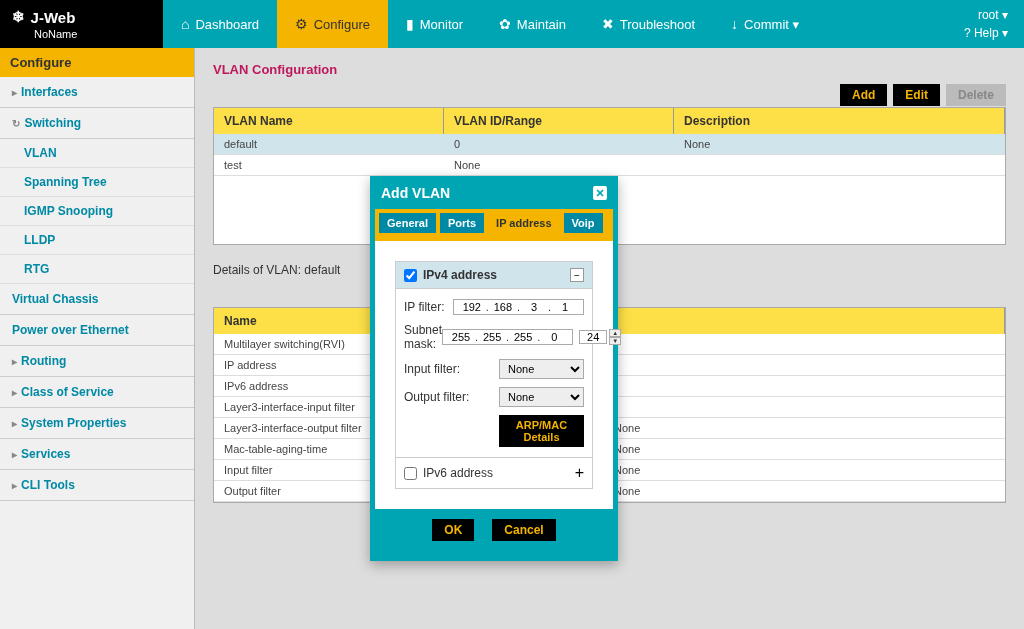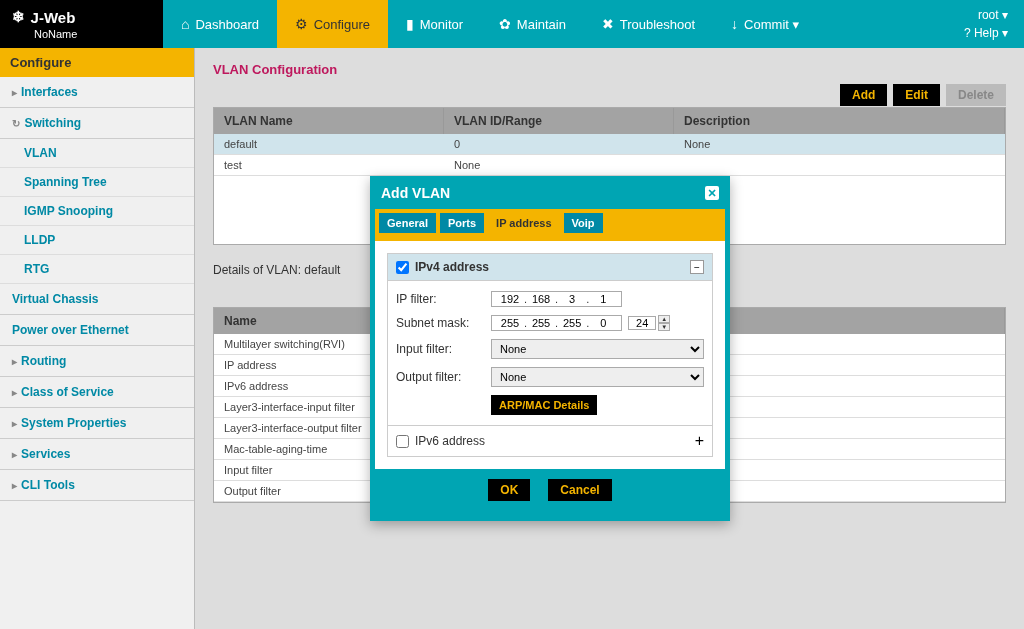--- a/index.html
+++ b/index.html
@@ -25,40 +25,40 @@
 .sidebar-subitem { padding: 7px 12px 7px 24px; color: #0089a5; font-size: 12px; border-bottom: 1px solid #ddd; cursor: pointer; }
 .sidebar-subitem.bold { font-weight: bold; }
 
 .main { flex: 1; padding: 14px 18px; background: #ddd; position: relative; }
 .page-title { font-size: 13px; font-weight: bold; color: #be185d; margin-bottom: 14px; }
 .actions { position: absolute; top: 36px; right: 18px; display: flex; gap: 6px; }
 .btn { background: #000; color: #f4b400; border: none; padding: 4px 12px; font-size: 12px; font-weight: bold; cursor: pointer; }
 .btn.disabled { background: #bbb; color: #888; cursor: default; }
 
 .table { background: #fff; border: 1px solid #aaa; margin-top: 30px; }
-.table-header { background: #a3a3a3; display: flex; }
+.table-header { background: #fde047; display: flex; }
 .table-header div { padding: 6px 10px; font-size: 12px; font-weight: bold; color: #333; border-right: 1px solid #999; }
 .table-row { display: flex; border-bottom: 1px solid #ddd; }
 .table-row.sel { background: #d0e4ec; }
 .table-row div { padding: 4px 10px; font-size: 11px; color: #444; }
 .col1 { width: 230px; } .col2 { width: 230px; } .col3 { flex: 1; }
 .table-empty { height: 68px; }
 
 .details-title { font-size: 12px; color: #333; margin: 18px 0 8px; }
 .details-table .table-header div { width: 390px; }
 .details-table .table-row div:first-child { width: 390px; }
 
-.modal { position: absolute; left: 370px; top: 176px; width: 360px; background: #00a5b3; padding: 5px; border-bottom: 5px solid #00a5b3; box-shadow: 0 4px 12px rgba(0,0,0,0.3); }
+.modal { position: absolute; left: 370px; top: 176px; width: 248px; background: #00a5b3; padding: 5px; border-bottom: 5px solid #00a5b3; box-shadow: 0 4px 12px rgba(0,0,0,0.3); }
 .modal-title { color: #fff; font-weight: bold; font-size: 14px; padding: 4px 6px 8px; display: flex; justify-content: space-between; align-items: center; }
 .modal-close { background: #fff; color: #00a5b3; width: 14px; height: 14px; font-size: 11px; display: flex; align-items: center; justify-content: center; border-radius: 2px; cursor: pointer; }
 .modal-body { background: #fff; }
 .modal-tabs { background: #f4b400; padding: 4px 4px 8px; display: flex; gap: 4px; }
 .modal-tab { background: #0089a5; color: #fff; font-size: 11px; font-weight: bold; padding: 4px 8px; cursor: pointer; }
 .modal-tab.active { background: #f4b400; color: #333; }
-.modal-content { padding: 12px; }
+.modal-content { padding: 20px; }
 .section-box { border: 1px solid #ccc; }
 .section-head { background: #d0e4ec; padding: 6px 8px; display: flex; align-items: center; justify-content: space-between; border-bottom: 1px solid #ccc; }
 .section-head label { font-size: 12px; font-weight: bold; color: #333; display: flex; align-items: center; gap: 6px; }
 .section-head .collapse { width: 14px; height: 14px; border: 1px solid #999; background: #fff; font-size: 10px; display: flex; align-items: center; justify-content: center; cursor: pointer; }
 .fields { padding: 10px 8px; }
 .field { display: flex; align-items: center; margin-bottom: 8px; font-size: 12px; color: #333; }
 .field > span:first-child { width: 95px; }
 .ip-group { display: flex; align-items: center; border: 1px solid #aaa; padding: 1px 4px; }
 .ip-group input { width: 28px; border: none; text-align: center; font-size: 11px; outline: none; }
 .ip-group .dot { font-size: 11px; }

